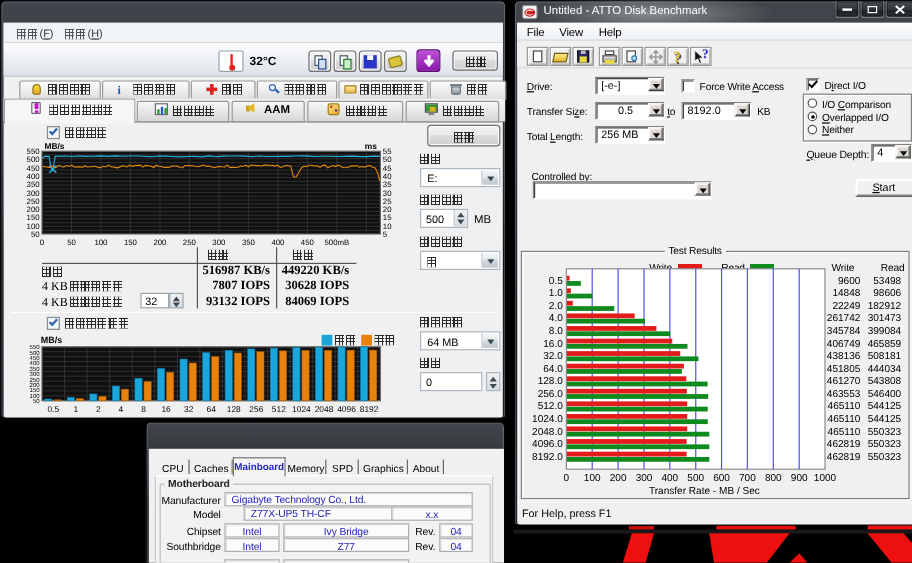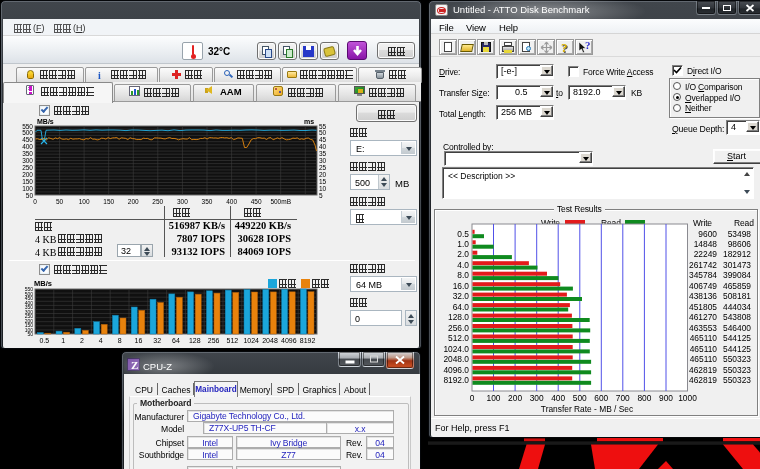--- a/index.html
+++ b/index.html
@@ -487,25 +487,20 @@
       </div>
     </div>
 <span class="lbl" style="left:14px;top:141px">Controlled <u>b</u>y:</span>
 <div class="sunk" style="left:15px;top:150px;width:149px;height:15px">
       <div class="btnc" style="right:0;top:0;width:13px;height:11px;background:#dcd8d0">
         <div class="tri" style="left:3px;top:4px;border-top-color:#000"></div>
       </div>
     </div>
 <div class="btnc" style="left:284px;top:148px;width:49px;height:15px;text-align:left">
       <span class="abs" style="left:13px;top:1px;font-size:9px"><u>S</u>tart</span>
-    </div>
-<div class="sunk" style="left:13px;top:166px;width:312px;height:32px">
-      <span class="abs" style="left:5px;top:3px;font-size:8.5px">&lt;&lt; Description &gt;&gt;</span>
- <div class="tri" style="right:3px;top:4px;border-top:none;border-bottom:4px solid #444;border-left-width:3px;border-right-width:3px"></div>
- <div class="tri" style="right:3px;bottom:4px"></div>
     </div>
 <div class="abs" style="left:5px;top:208px;width:324px;height:207px;border:1px solid #808080;box-shadow:1px 1px 0 #fff,inset 1px 1px 0 #fff"></div>
 <span class="lbl" style="left:125px;top:203px;background:#f0f0f0;padding:0 3px">Test Results</span>
 <span class="lbl" style="left:112px;top:217px">Write</span>
 <div class="abs" style="left:136px;top:219px;width:20px;height:5px;background:#e31b1b"></div>
 <span class="lbl" style="left:172px;top:217px">Read</span>
 <div class="abs" style="left:196px;top:219px;width:20px;height:5px;background:#0f8a1f"></div>
 <span class="lbl" style="left:264px;top:217px">Write</span>
 <span class="lbl" style="left:305px;top:217px">Read</span>
 <svg class="abs" style="left:0;top:0" width="336" height="415">
@@ -608,38 +603,20 @@
 <rect x="43.5" y="369.3" width="118.6" height="4" fill="#0f8a1f"></rect>
 <rect x="43.5" y="375.4" width="99.7" height="4" fill="#e31b1b"></rect>
 <rect x="43.5" y="379.8" width="118.6" height="4" fill="#0f8a1f"></rect>
 </svg>
 <div class="abs" style="left:2px;top:417px;width:334px;height:1px;background:#c8c8c8;border-bottom:1px solid #fff"></div>
 <span class="lbl" style="left:6px;top:422px;font-size:9px;letter-spacing:0">For Help, press F1</span>
 
 </div>
 
 <div id="cpuz" class="win" style="left:121px;top:351px;width:300px;height:122px">
-<div class="tbar" style="height:22px">
- <div class="abs" style="left:5px;top:6px;width:13px;height:13px;background:#7b50a8;border:1px solid #3a2a5a">
-        <span class="abs" style="left:3px;top:0px;color:#fff;font:bold 11px 'Liberation Serif',serif">Z</span>
-      </div>
- <div class="abs" style="left:2px;top:0px;width:90px;height:26px;background:radial-gradient(ellipse at 45% 55%,rgba(255,255,255,.34),rgba(255,255,255,0) 72%)"></div>
-      <span class="abs" style="left:21px;top:9px;font-size:9.5px">CPU-Z</span>
- <div class="capb" style="left:216px;top:0px;width:23px;height:15px;background:linear-gradient(180deg,#d4d7db,#a9adb2 42%,#45494e 52%,#54585d)">
-        <div class="g" style="width:9px;height:3px;background:#fff;margin-top:3px"></div>
-      </div>
- <div class="capb" style="left:240px;top:0px;width:23px;height:15px;background:linear-gradient(180deg,#d4d7db,#a9adb2 42%,#45494e 52%,#54585d)">
-        <div class="g" style="width:8px;height:7px;border:1.5px solid #d8d8d8"></div>
-      </div>
- <div class="capb" style="left:264px;top:0px;width:28px;height:17px;background:linear-gradient(180deg,#d4d7db,#c09a8a 35%,#a03414 55%,#c2491f 85%)">
-        <svg class="g" width="10" height="9">
-          <path d="M1,1 L9,8 M9,1 L1,8" stroke="#fff" stroke-width="1.8"></path>
-        </svg>
-      </div>
-</div>
 <div class="abs" style="left:2px;top:22px;width:296px;height:100px;background:#f0f0f0"></div>
 <div class="abs" style="left:7px;top:44px;width:282px;height:78px;background:#f2f2f2;border:1px solid #c9c9c9;border-top:1px solid #fff"></div>
 <div class="abs" style="left:35px;top:31px;width:1px;height:12px;background:#666"></div>
 <span class="abs" style="left:8px;top:33px;width:28px;text-align:center;font-size:8.5px;color:#000">CPU</span>
 <div class="abs" style="left:71px;top:31px;width:1px;height:12px;background:#666"></div>
 <span class="abs" style="left:36px;top:33px;width:36px;text-align:center;font-size:8.5px;color:#000">Caches</span>
 <div class="abs" style="left:72px;top:29px;width:44px;height:16px;background:#f4f4f4;border:1px solid #777;border-bottom:none;z-index:2"></div>
 <span class="abs" style="left:72px;top:33px;width:44px;text-align:center;font-size:8.2px;font-weight:bold;color:#2323bd;z-index:3">Mainboard</span>
 <div class="abs" style="left:149px;top:31px;width:1px;height:12px;background:#666"></div>
 <span class="abs" style="left:116px;top:33px;width:34px;text-align:center;font-size:8.5px;color:#000">Memory</span>

